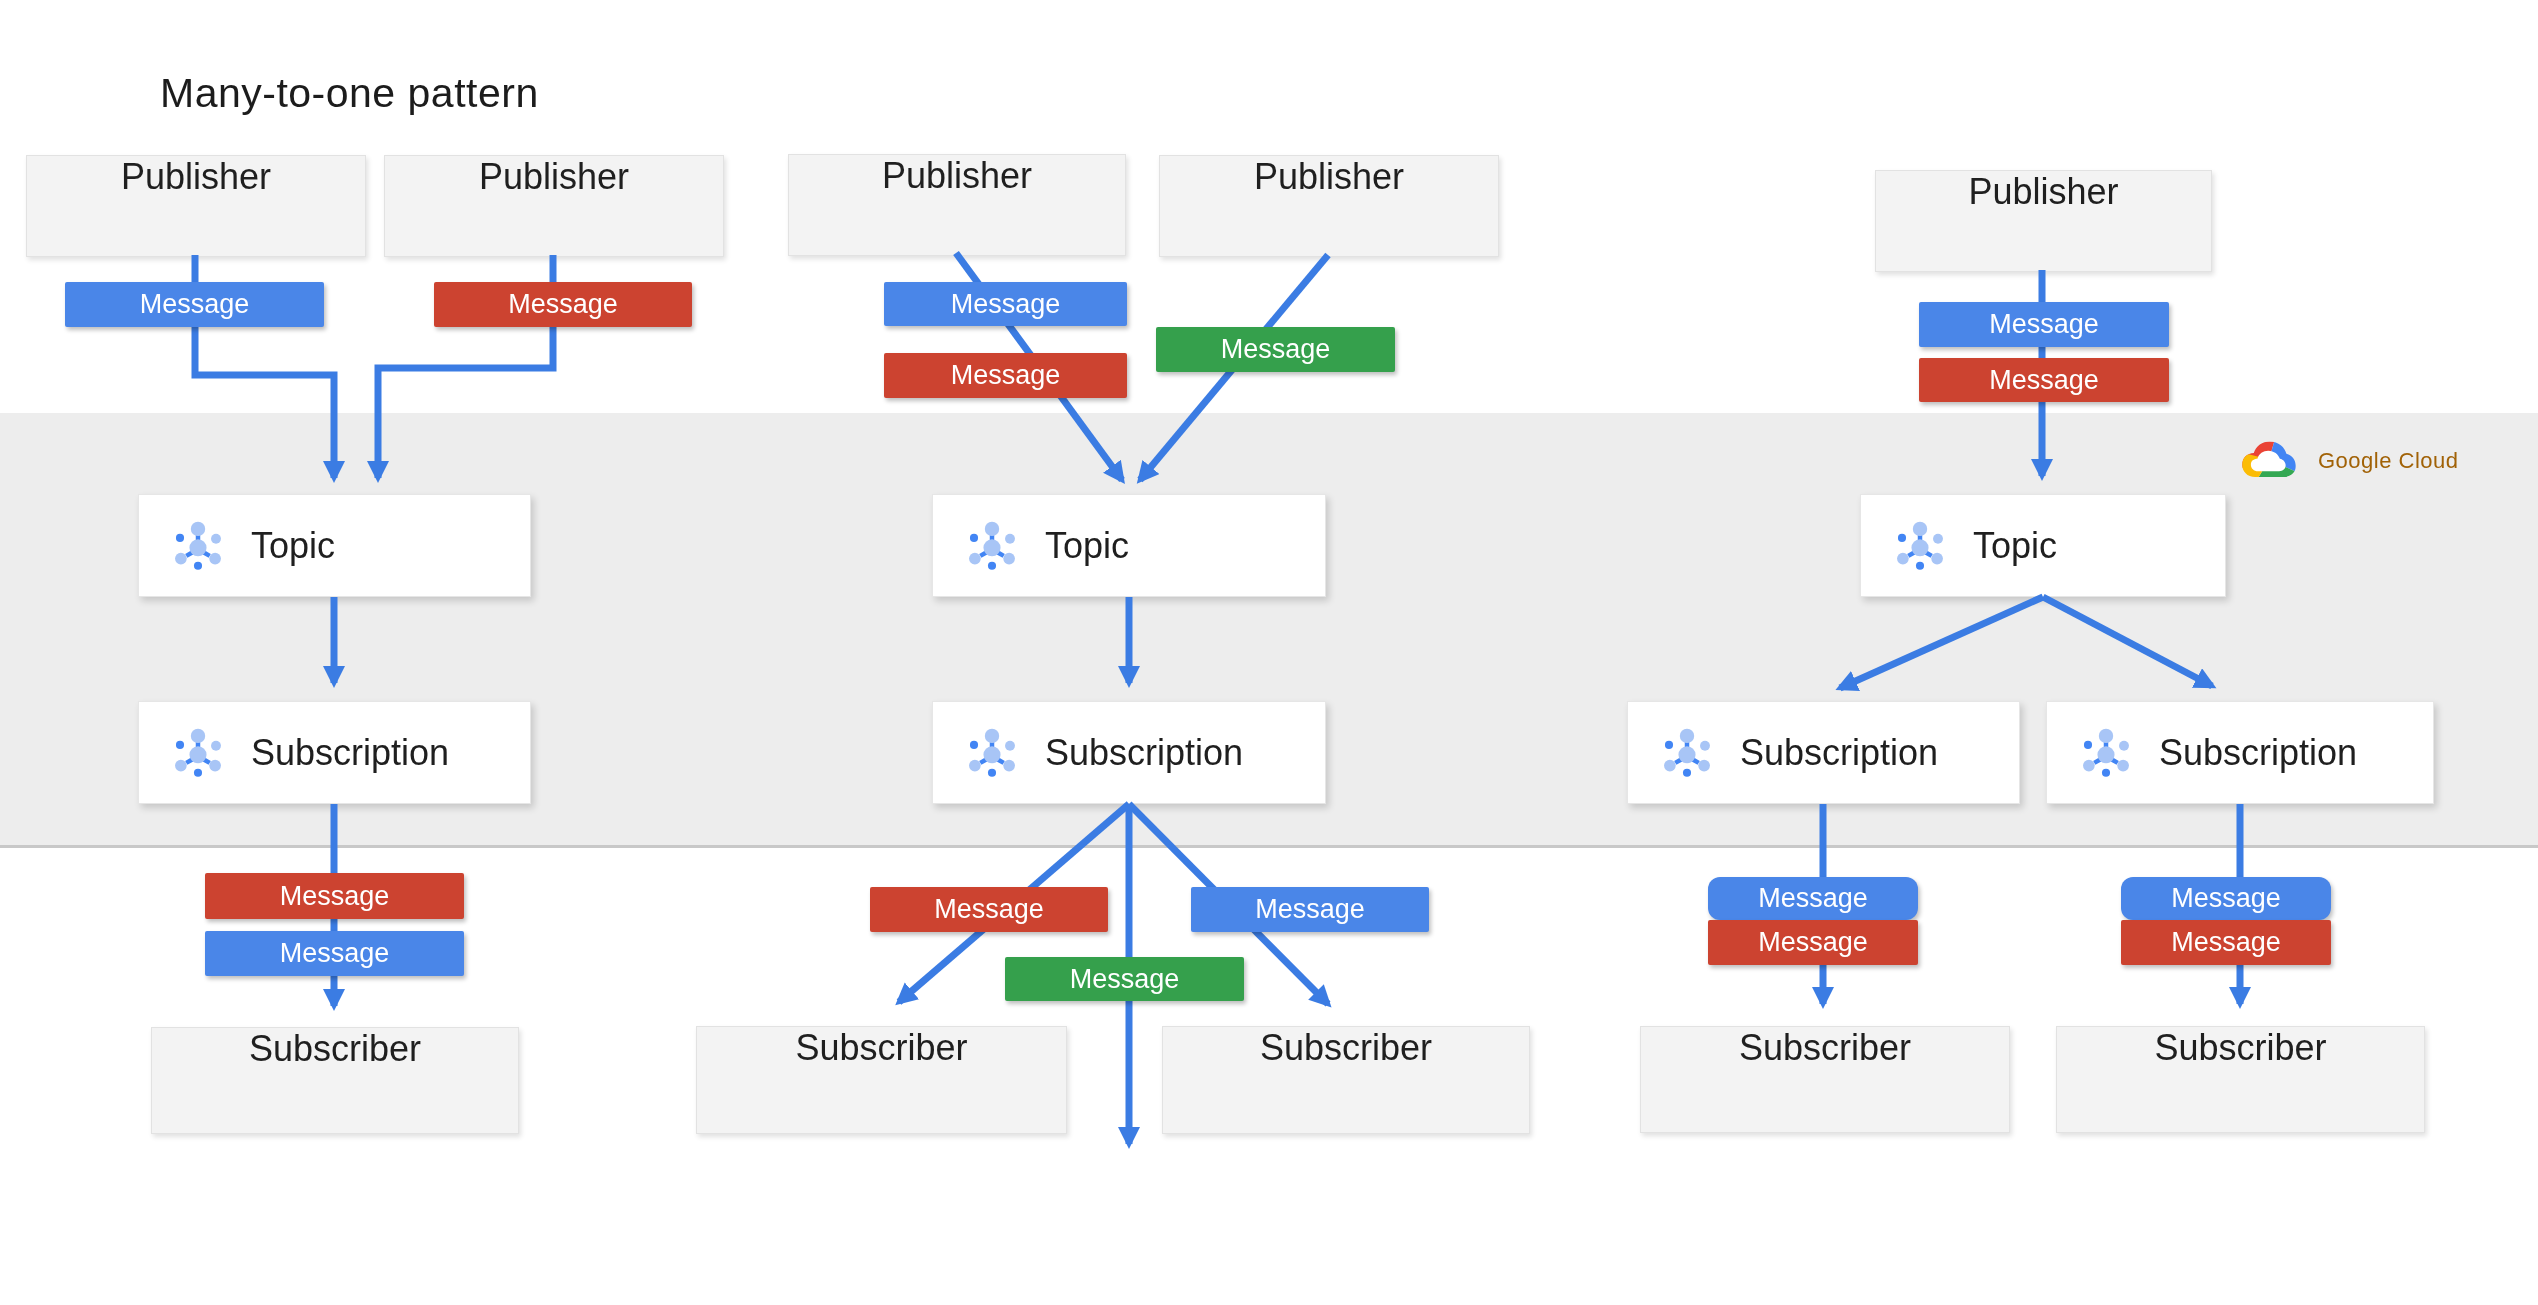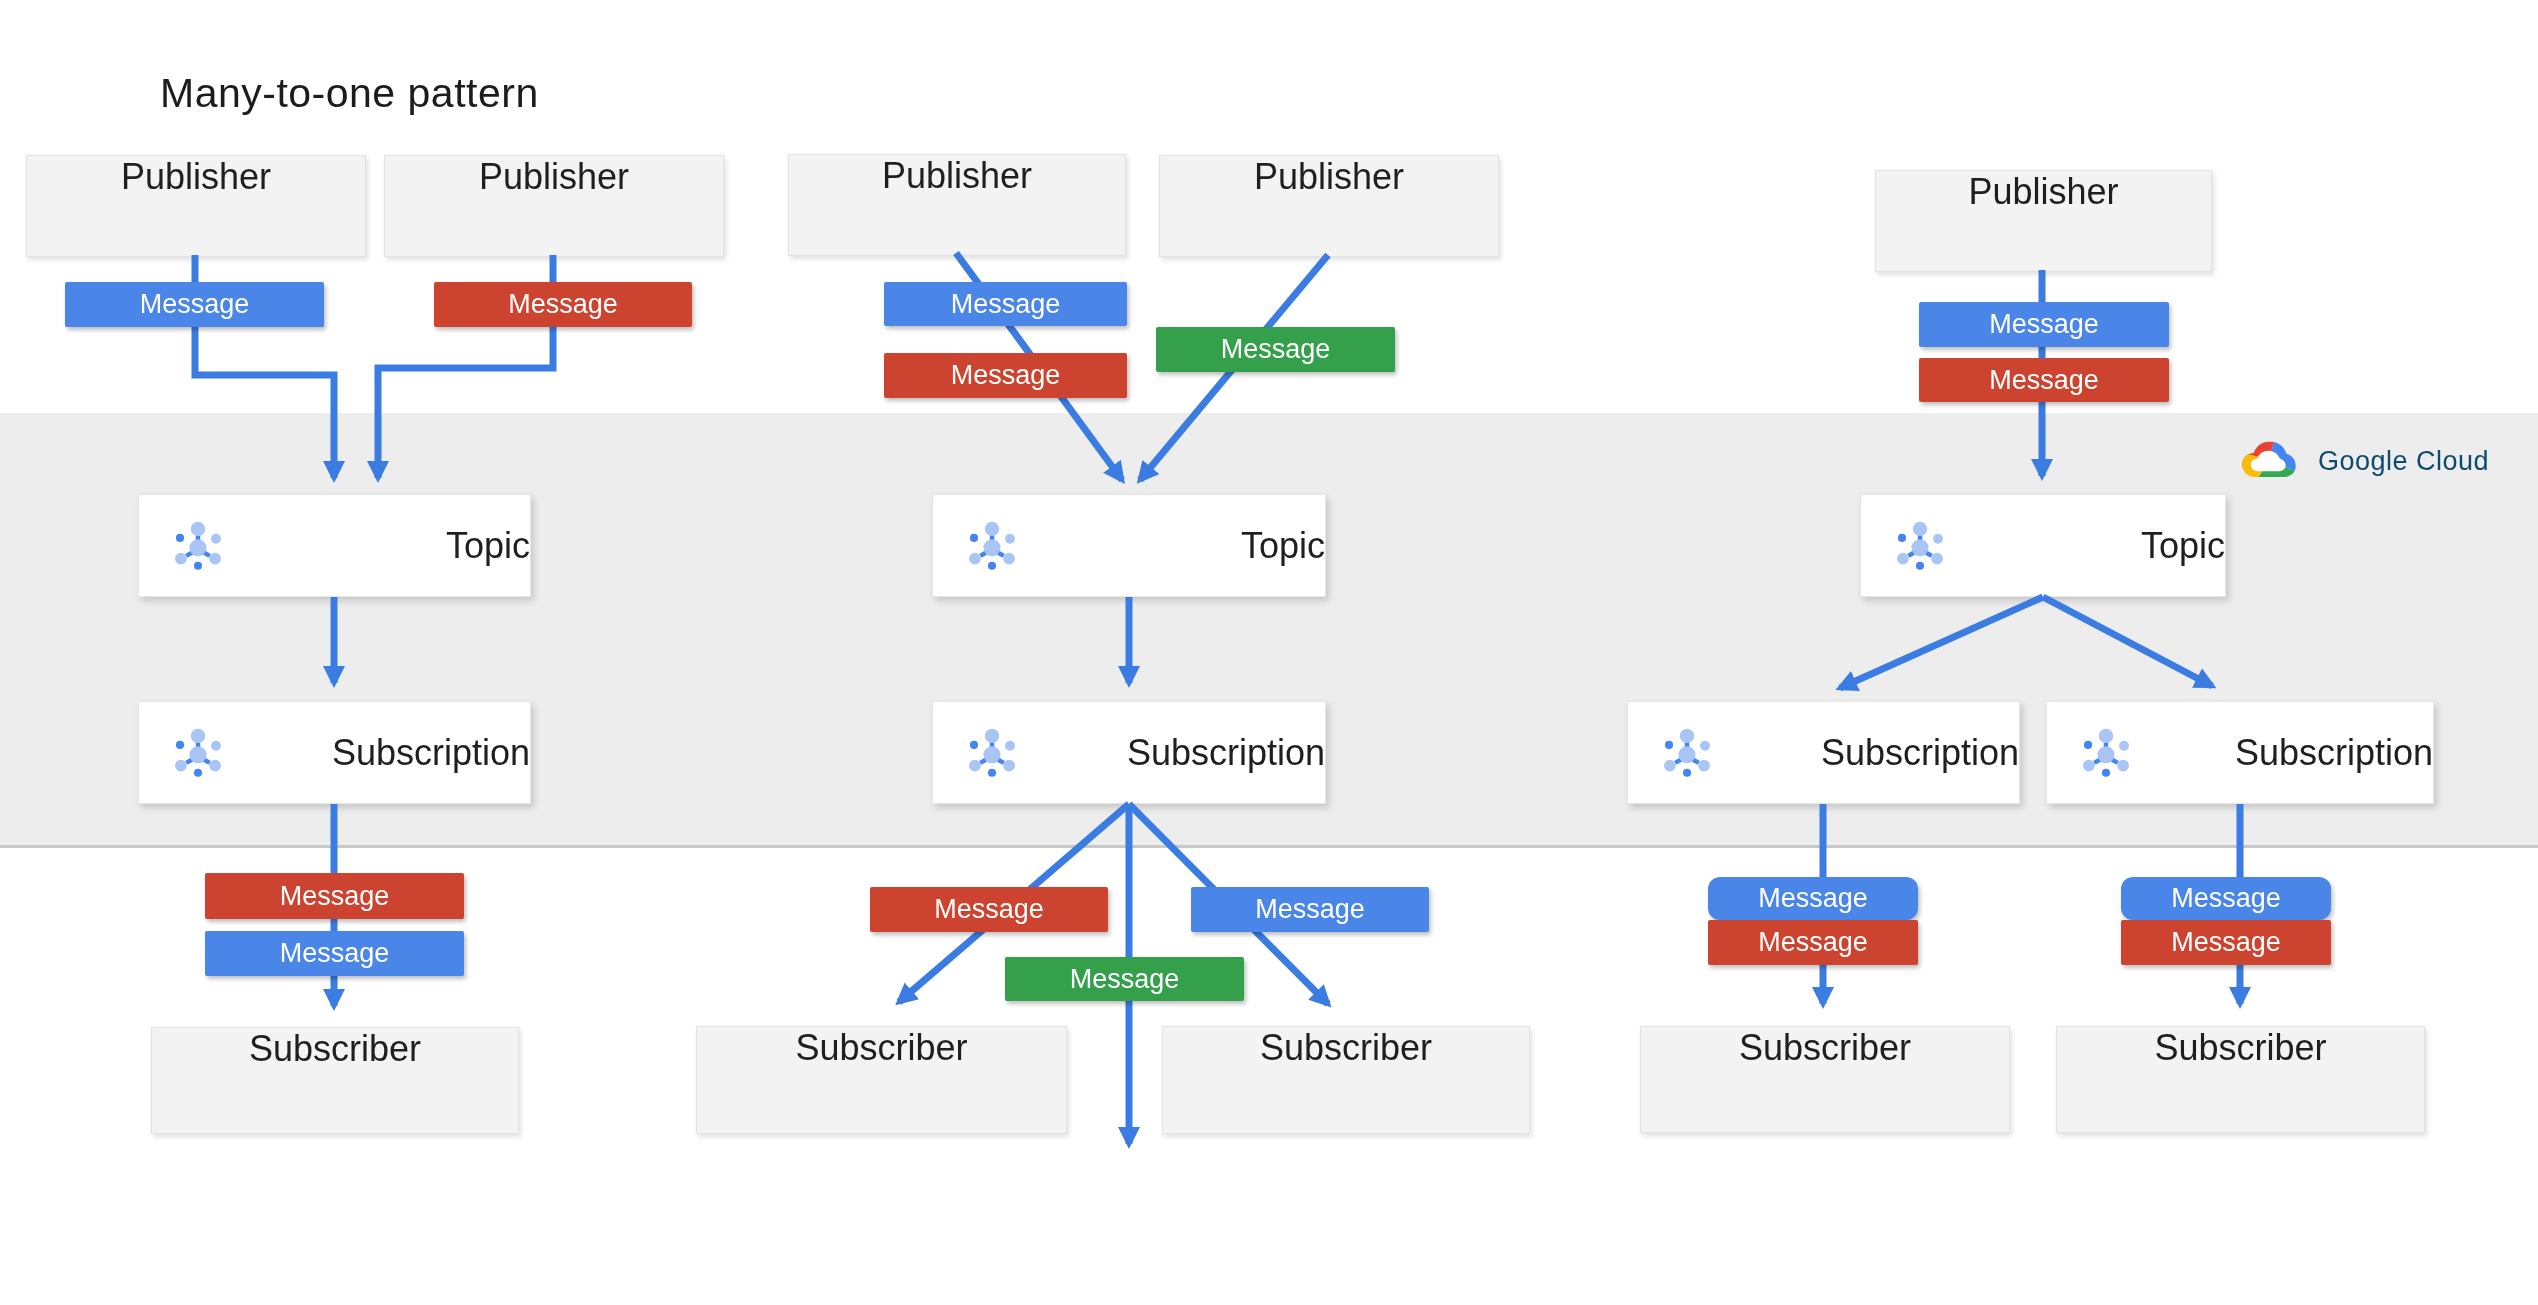--- a/index.html
+++ b/index.html
@@ -17,38 +17,38 @@
   }
   .gbox{
     position:absolute;background:#f3f3f3;border:1px solid #e2e2e2;
     box-shadow:2px 3px 5px rgba(0,0,0,0.12);
     display:flex;align-items:flex-start;justify-content:center;
     font-size:36px;color:#1f1f1f;
   }
   .wbox{
     position:absolute;background:#ffffff;border:1px solid #e6e6e6;
     box-shadow:3px 4px 7px rgba(0,0,0,0.16);
-    display:flex;align-items:center;justify-content:space-between;
-    padding-left:32px;gap:10px;font-size:36px;color:#1f1f1f;box-sizing:border-box;
+    display:flex;align-items:center;justify-content:flex-start;
+    padding-left:32px;gap:26px;font-size:36px;color:#1f1f1f;box-sizing:border-box;
   }
   .wbox .nicon{flex:0 0 auto;width:54px;height:54px;}
   .msg{
     position:absolute;display:flex;align-items:center;justify-content:center;
     color:#ffffff;font-size:27px;box-shadow:2px 3px 4px rgba(0,0,0,0.25);
     border-radius:2px;
   }
   .msg.blue{background:#4a86e8;}
   .msg.red{background:#cc4330;}
   .msg.green{background:#35a04c;}
   .msg.rounded{border-radius:12px;}
   #arrows{position:absolute;left:0;top:0;pointer-events:none;}
   .logo{
     position:absolute;left:2240px;top:437px;display:flex;align-items:center;gap:20px;
   }
-  .logo-text{font-size:27px;color:#0c4a6e;letter-spacing:0.5px;white-space:pre;text-align:center;}
+  .logo-text{font-size:22px;color:#a16207;letter-spacing:0.5px;white-space:pre;text-align:center;}
 </style>
 </head>
 <body>
 
 <div id="canvas">
 
   <div class="band"></div>
 
   <svg width="0" height="0" style="position:absolute">
     <defs>

